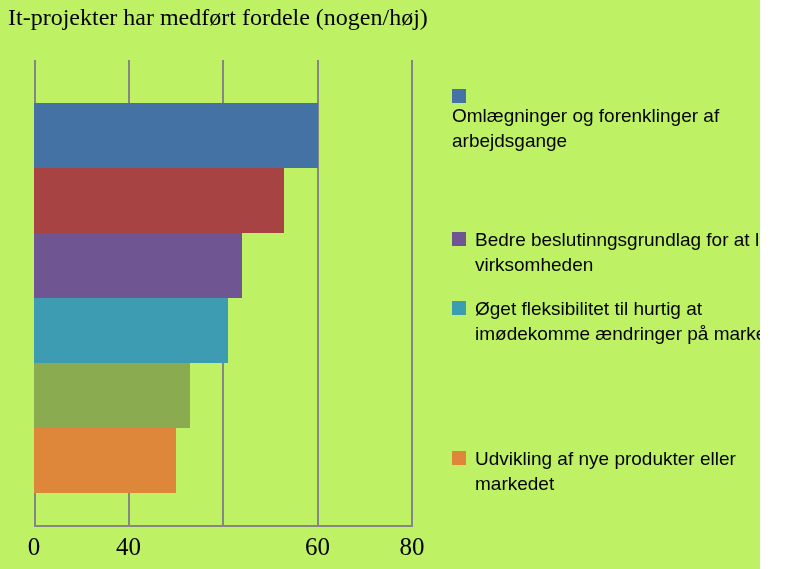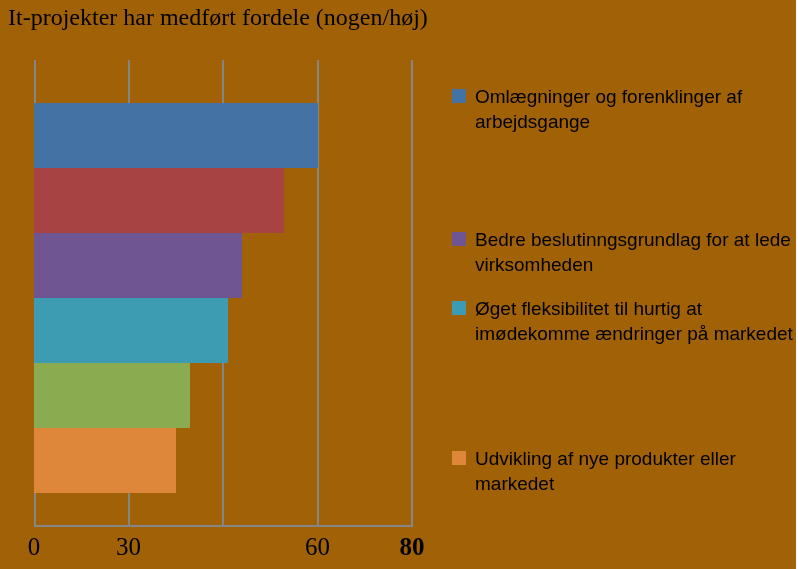--- a/index.html
+++ b/index.html
@@ -5,24 +5,23 @@
 <style>
   html, body {
     margin: 0;
     padding: 0;
     background: #ffffff;
   }
   #screen {
     position: relative;
     width: 760px;
     height: 569px;
-    background: #a16207;
+    background: #bef264;
     overflow: hidden;
     font-family: "Liberation Sans", sans-serif;
-    padding-left: 36px;
   }
 
   
   #chart-title {
     position: absolute;
     left: 8px;
     top: 2px;
     width: 600px;
     font-family: "Liberation Serif", serif;
     font-size: 24px;
@@ -134,28 +133,28 @@
         <div class="bar" title="Frigørelse af ressourcer: 53" style="top: 65px; width: 250.425px; background: rgb(168, 67, 67);"></div>
         <div class="bar" title="Bedre beslutinngsgrundlag for at lede virksomheden: 44" style="top: 130px; width: 207.9px; background: rgb(111, 86, 147);"></div>
         <div class="bar" title="Øget fleksibilitet til hurtig at imødekomme ændringer på markedet: 41" style="top: 195px; width: 193.725px; background: rgb(61, 155, 178);"></div>
         <div class="bar" title="Større indtjening: 33" style="top: 260px; width: 155.925px; background: rgb(138, 171, 80);"></div>
         <div class="bar" title="Udvikling af nye produkter eller ydelser: 30" style="top: 325px; width: 141.75px; background: rgb(222, 134, 57);"></div>
       </div>
   </div>
 
   <div id="xticks">
       <div class="xtick" style="left: 34px;">0</div>
-      <div class="xtick" style="left: 128.5px;">30</div>
+      <div class="xtick" style="left: 128.5px;">40</div>
       <div class="xtick" style="left: 223px; margin-top: 43px;">40</div>
       <div class="xtick" style="left: 317.5px;">60</div>
-      <div class="xtick" style="left: 412px; font-weight: bold;">80</div>
+      <div class="xtick" style="left: 412px;">80</div>
     </div>
 
   <div id="legend">
-      <div class="legend-entry" style="top: 0px;">
+      <div class="legend-entry" style="top: 0px; flex-direction: column;">
         <div class="legend-swatch" style="background: rgb(68, 114, 164);"></div>
         <div class="legend-label">Omlægninger og forenklinger af arbejdsgange</div>
       </div>
       <div class="legend-entry" style="top: 143px;">
         <div class="legend-swatch" style="background: rgb(111, 86, 147);"></div>
         <div class="legend-label">Bedre beslutinngsgrundlag for at lede virksomheden</div>
       </div>
       <div class="legend-entry" style="top: 212px;">
         <div class="legend-swatch" style="background: rgb(61, 155, 178);"></div>
         <div class="legend-label">Øget fleksibilitet til hurtig at imødekomme ændringer på markedet</div>

